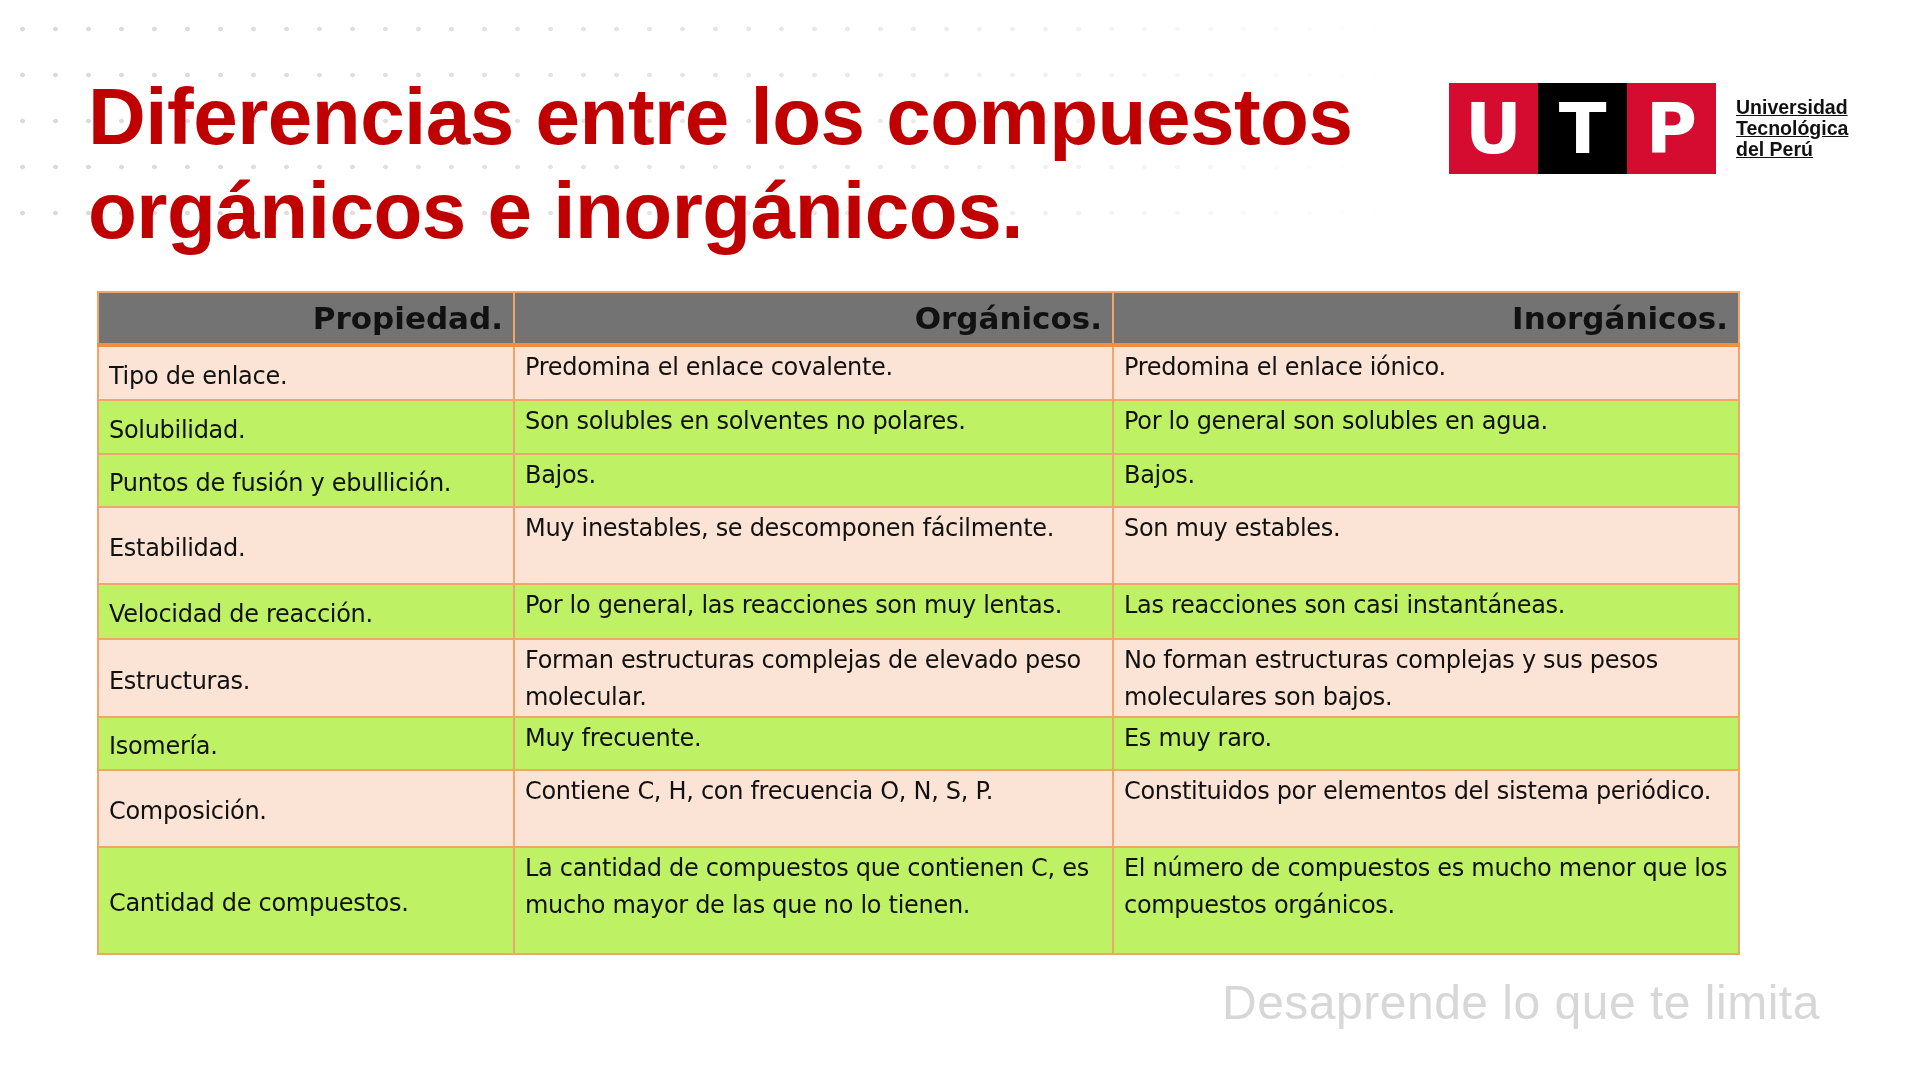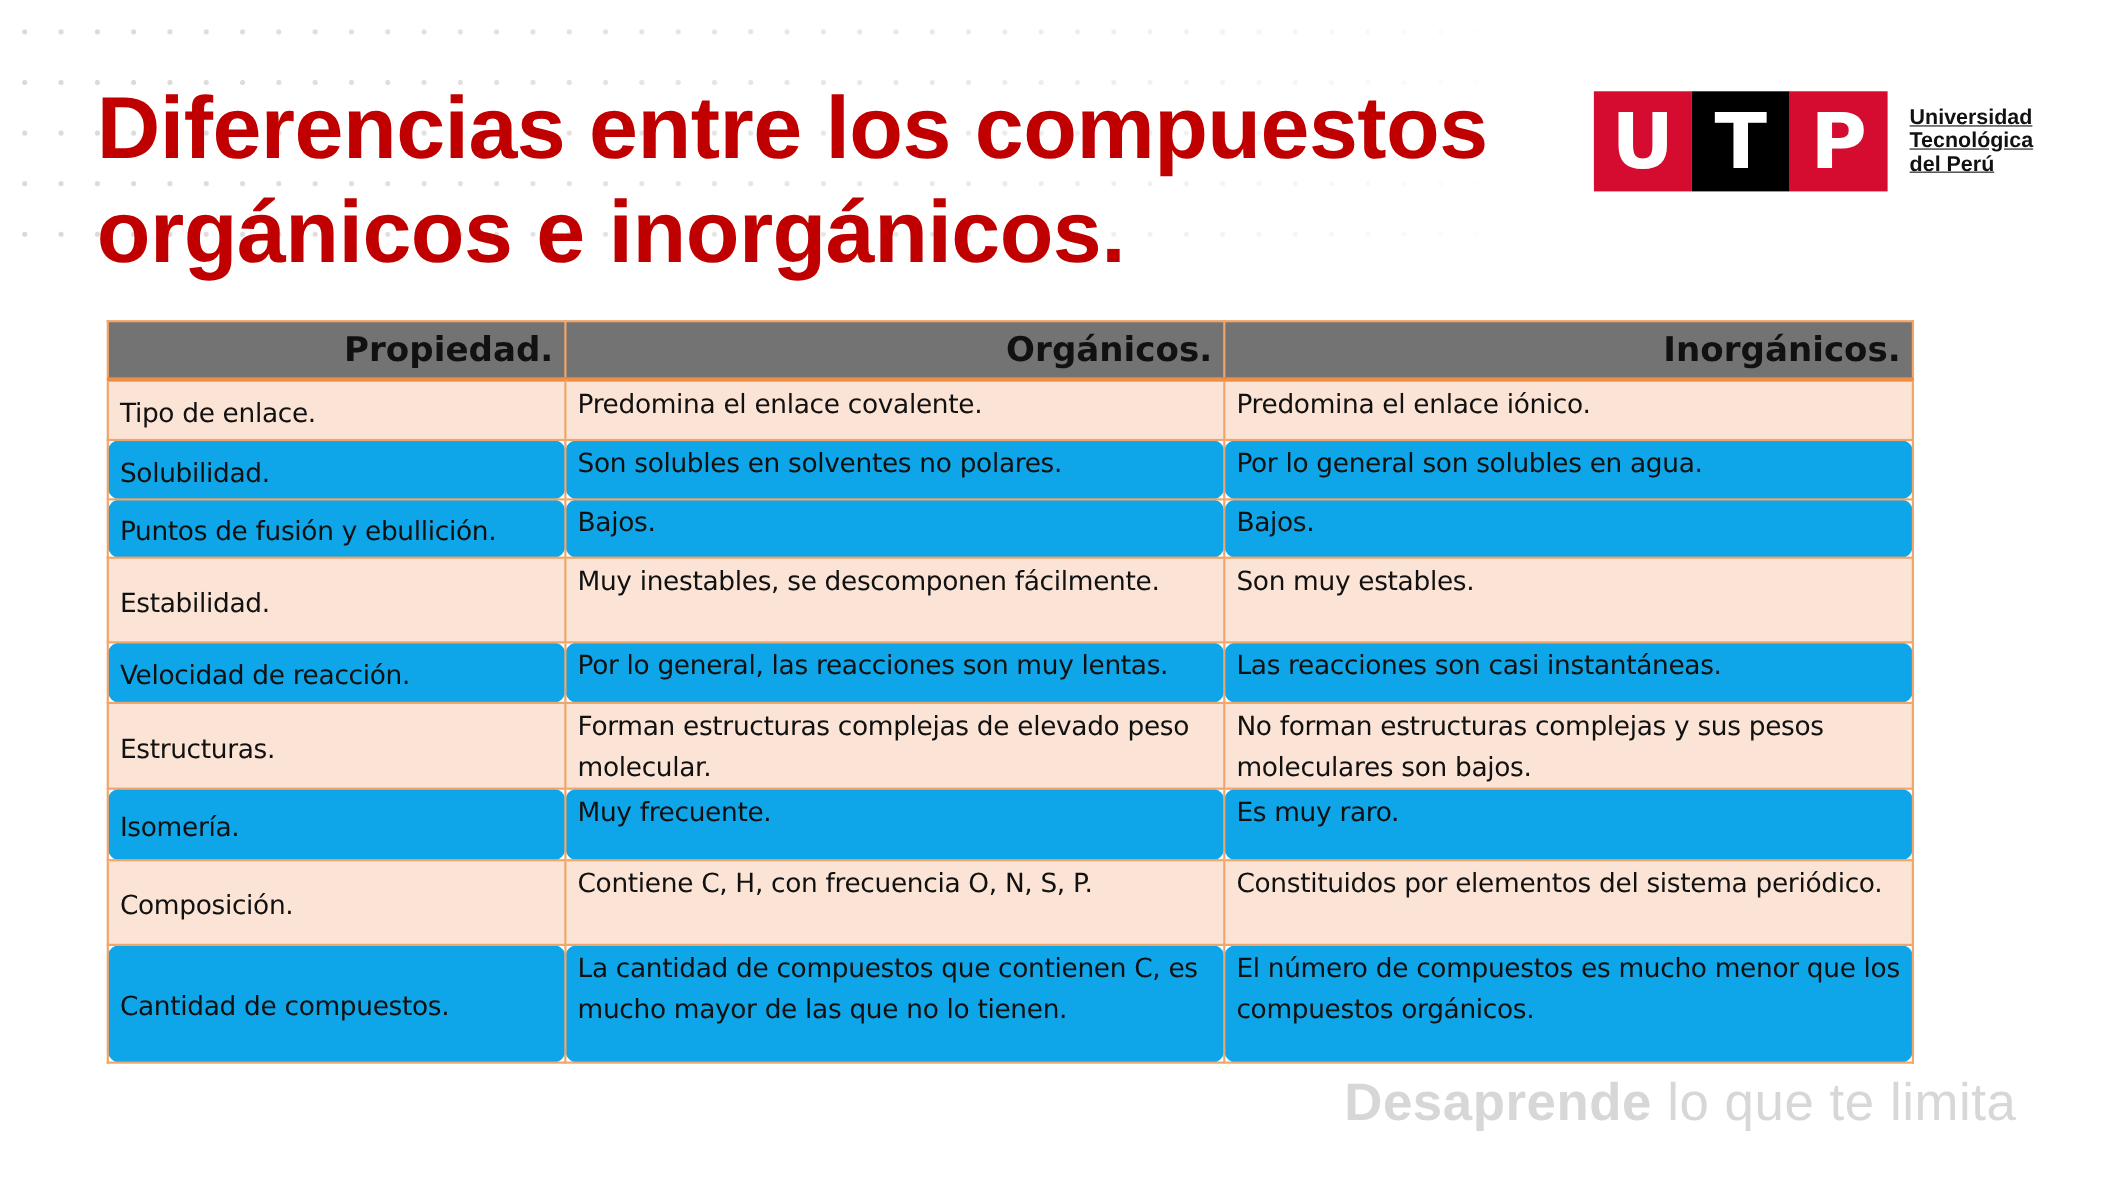--- a/index.html
+++ b/index.html
@@ -87,31 +87,31 @@
     line-height: 37px;
     vertical-align: top;
     padding-top: 2px;
     letter-spacing: -0.3px;
   }
   td.prop {
     vertical-align: middle;
     padding-top: 6px;
   }
   tr.shaded td { background: #fbe4d5; }
-  tr.plain td { background: #0ea5e9; border-radius: 11px; }
+  tr.plain td { background: #bef264; }
 
   .watermark {
     position: absolute; left: 1222px; top: 975px;
     font-family: "Liberation Sans", sans-serif;
     font-size: 48px;
     color: rgba(150,150,150,0.38);
     white-space: nowrap;
     letter-spacing: 0.5px;
   }
-  .watermark .bold { font-weight: bold; }
+  .watermark .bold { font-weight: normal; }
 </style>
 </head>
 <body>
 
 <div class="dots"></div>
 
 <h1 class="title">
   <span>Diferencias entre los compuestos</span><br>
   <span>orgánicos e inorgánicos.</span>
 </h1>
@@ -167,21 +167,21 @@
       <tr class="plain" style="height:55px">
         <td class="prop">Velocidad de reacción.</td>
         <td>Por lo general, las reacciones son muy  lentas.</td>
         <td>Las reacciones son casi instantáneas.</td>
       </tr>
       <tr class="shaded" style="height:77px">
         <td class="prop">Estructuras.</td>
         <td>Forman estructuras complejas de elevado peso molecular.</td>
         <td>No forman estructuras complejas y sus  pesos moleculares son bajos.</td>
       </tr>
-      <tr class="plain" style="height:65px">
+      <tr class="plain" style="height:53px">
         <td class="prop">Isomería.</td>
         <td>Muy frecuente.</td>
         <td>Es muy raro.</td>
       </tr>
       <tr class="shaded" style="height:77px">
         <td class="prop">Composición.</td>
         <td>Contiene C, H, con frecuencia O, N, S, P.</td>
         <td>Constituidos por elementos del sistema periódico.</td>
       </tr>
       <tr class="plain" style="height:107px">

